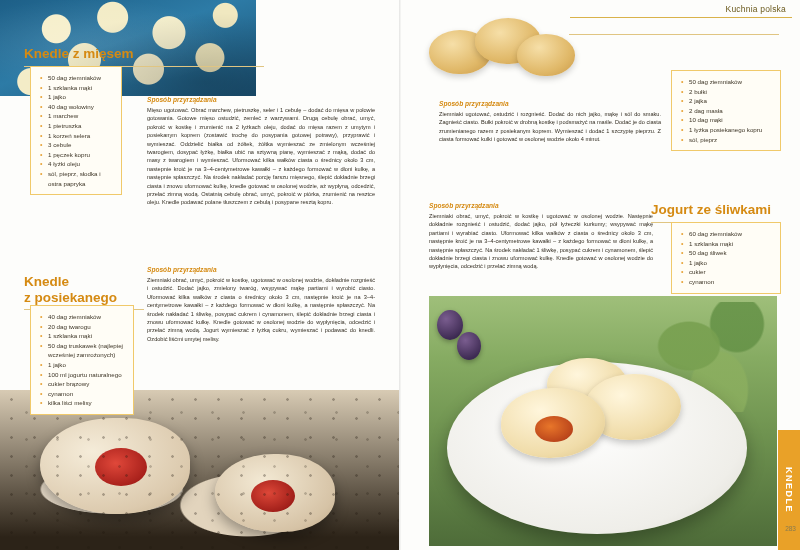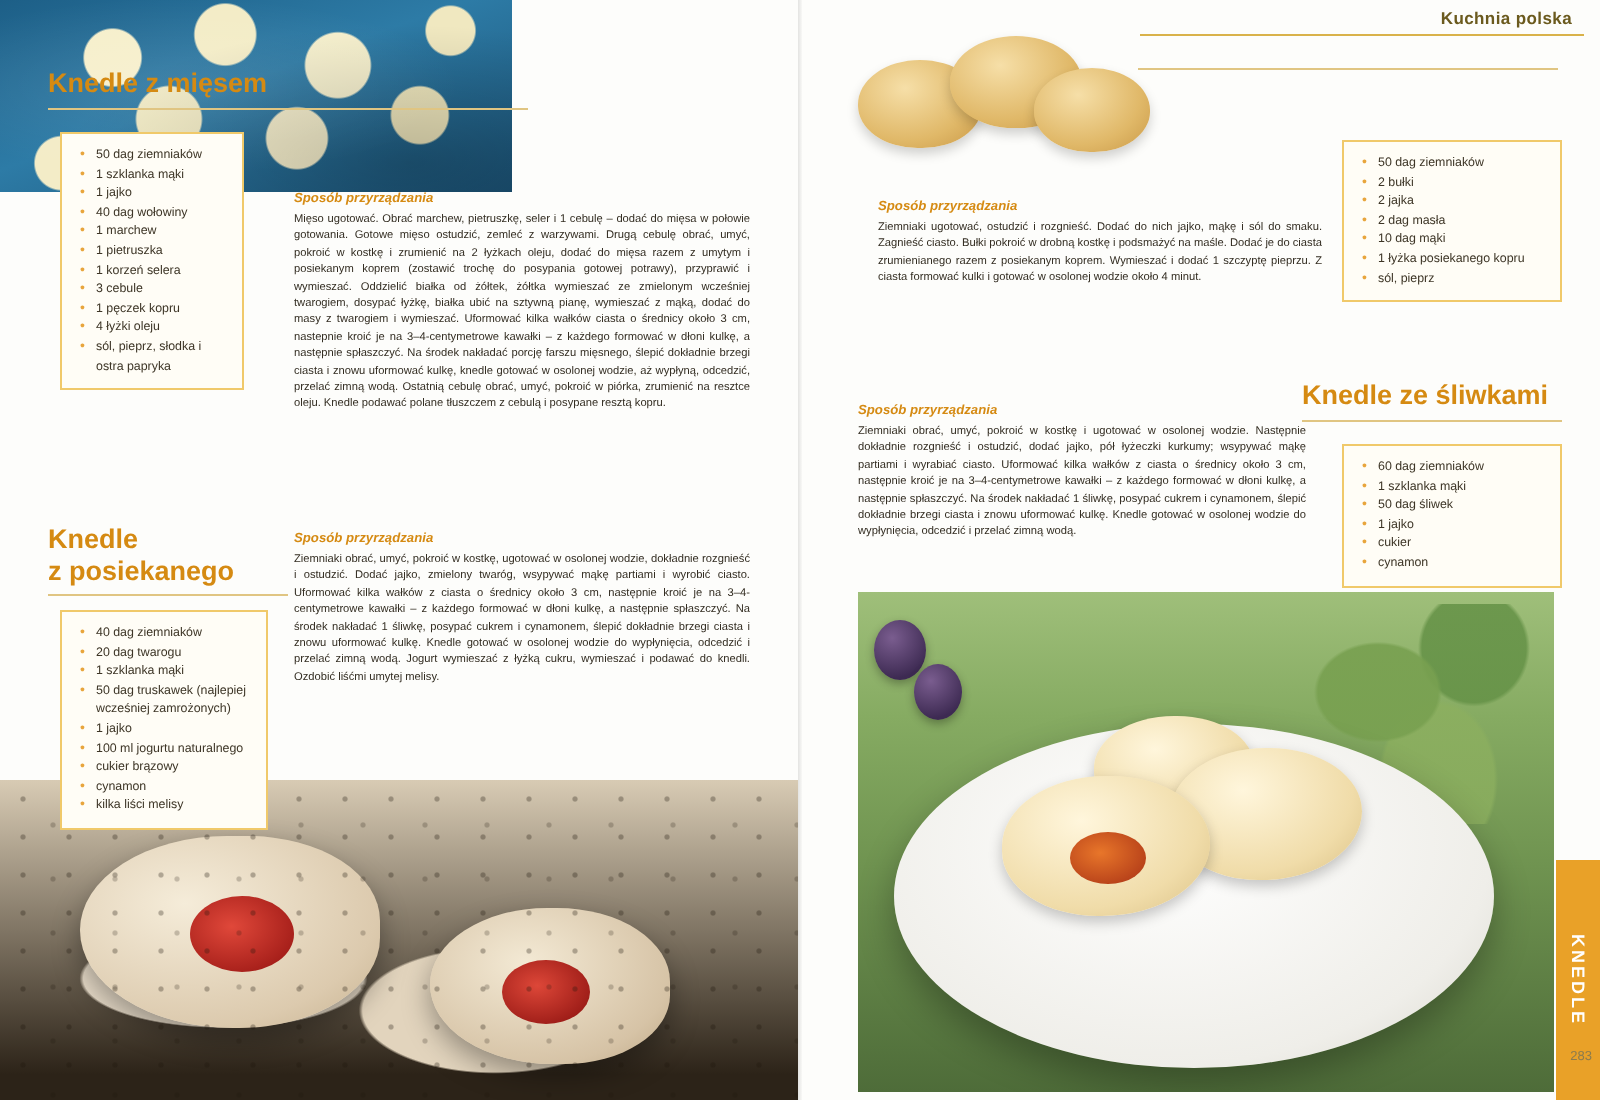--- a/index.html
+++ b/index.html
@@ -17,21 +17,21 @@
   }
   
   .gutter {
     position: absolute; left: 399px; top: 0; width: 2px; height: 550px;
     background: linear-gradient(to right, rgba(0,0,0,0.10), rgba(0,0,0,0.02));
     z-index: 30;
   }
   
   .running-head {
     position: absolute; top: 4px; right: 14px;
-    font-size: 8.5px; font-weight: bold; color: #6b5a1e;
+    font-size: 8.5px; font-weight: normal; color: #6b5a1e;
     letter-spacing: .2px;
     z-index: 20;
   }
   .rule-top {
     position: absolute; top: 17px; left: 570px; width: 222px; height: 1px;
     background: #d9b24a;
     z-index: 20;
   }
 
   
@@ -48,21 +48,21 @@
     color: #fff; font-size: 9px; font-weight: bold; letter-spacing: 1.5px;
   }
   .side-page-no {
     position: absolute; right: 4px; top: 525px;
     font-size: 6.5px; color: #8a7b4e;
     z-index: 41;
   }
 
   h2.recipe-title {
     font-size: 13.5px; font-weight: bold; color: #d58a12;
-    margin: 4px 0 4px 0; line-height: 1.15;
+    margin: 16px 0 4px 0; line-height: 1.15;
   }
   .title-rule {
     height: 1px; background: #e0c582; margin-bottom: 7px;
   }
   .ing-box {
     border: 1px solid #f0c96a;
     background: #fffdf6;
     padding: 6px 7px 6px 7px;
   }
   .ing-box ul { margin: 0; padding: 0 0 0 10px; list-style: none; }
@@ -306,21 +306,21 @@
         <li>sól, pieprz</li>
       </ul>
     </div>
 
     <div class="rp-method1">
       <div class="method-head">Sposób przyrządzania</div>
       <div class="method-body">Ziemniaki ugotować, ostudzić i rozgnieść. Dodać do nich jajko, mąkę i sól do smaku. Zagnieść ciasto. Bułki pokroić w drobną kostkę i podsmażyć na maśle. Dodać je do ciasta zrumienianego razem z posiekanym koprem. Wymieszać i dodać 1 szczyptę pieprzu. Z ciasta formować kulki i gotować w osolonej wodzie około 4 minut.</div>
     </div>
 
     <div class="rp-section2">
-      <h2 class="recipe-title">Knedle ze śliwkami</h2>
+      <h2 class="recipe-title">Jogurt ze śliwkami</h2>
       <div class="title-rule"></div>
     </div>
 
     <div class="rp-ing2 ing-box">
       <ul>
         <li>60 dag ziemniaków</li>
         <li>1 szklanka mąki</li>
         <li>50 dag śliwek</li>
         <li>1 jajko</li>
         <li>cukier</li>

